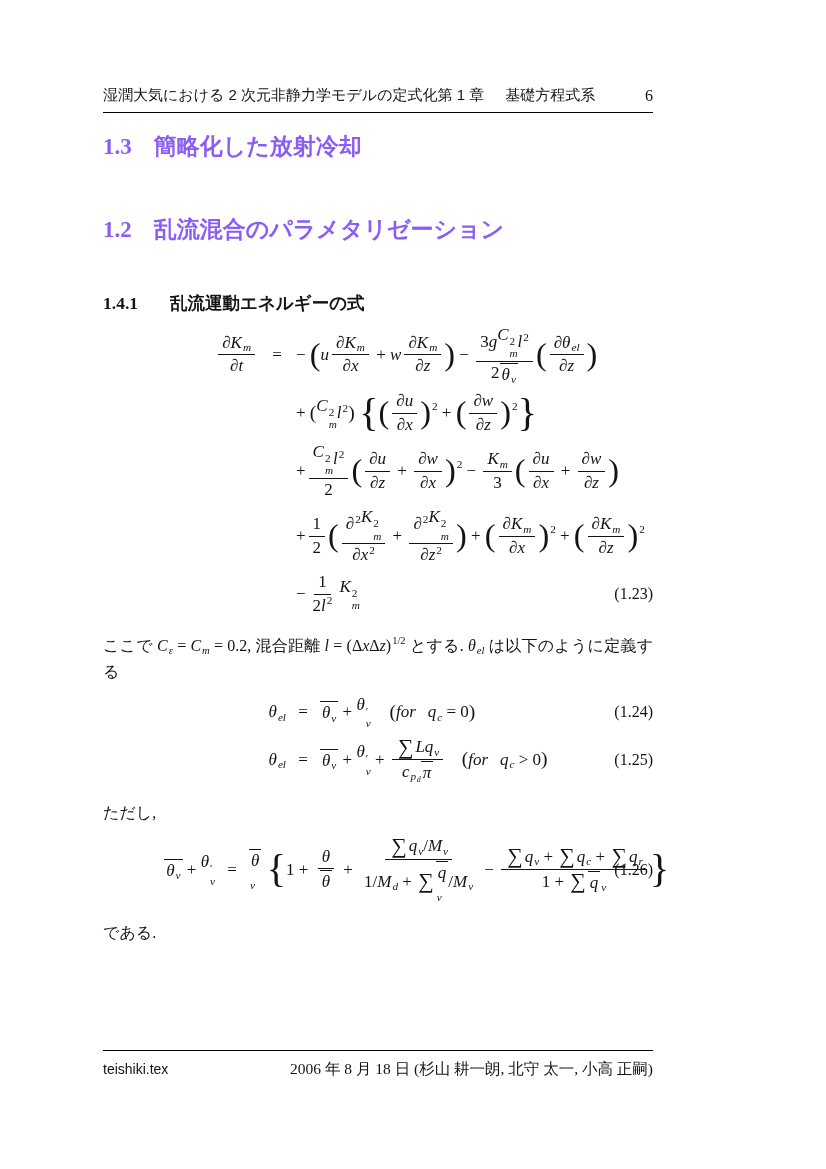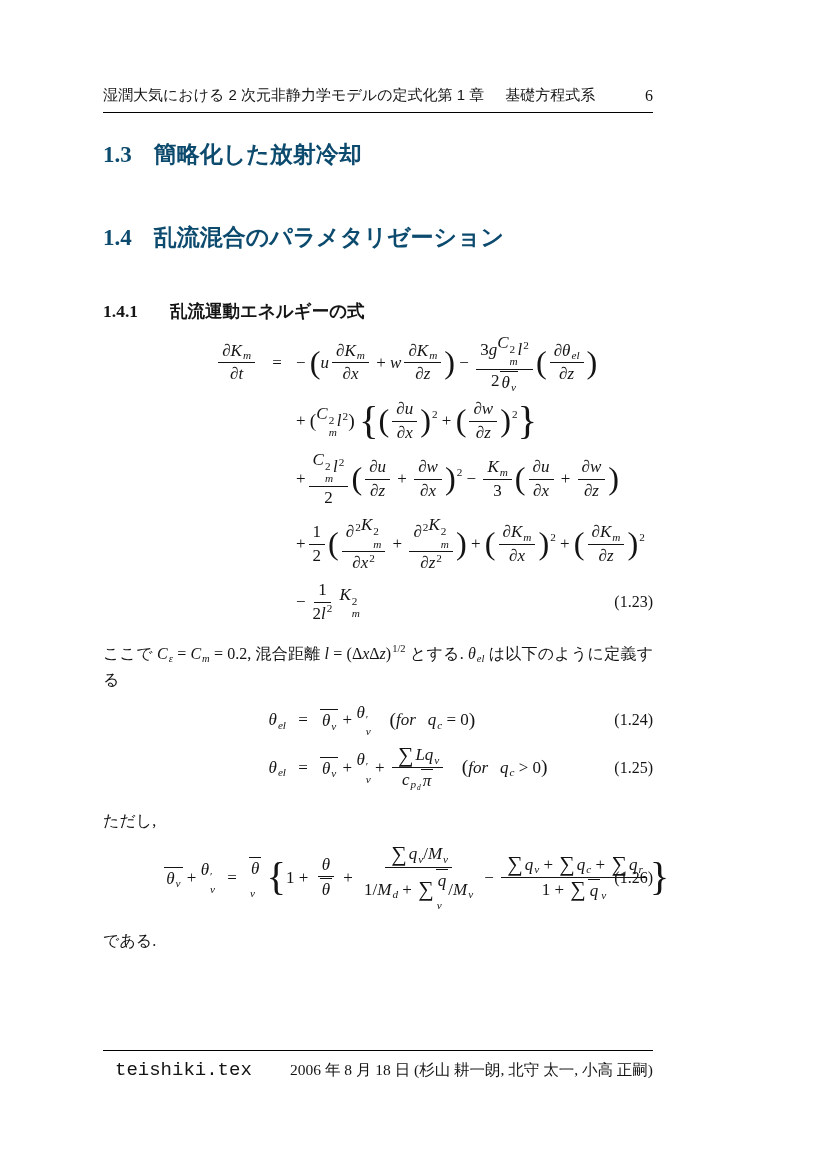--- a/index.html
+++ b/index.html
@@ -8,21 +8,21 @@
     font-family:"Liberation Serif","DejaVu Serif",serif;
     box-sizing:border-box;padding:86px 113px 0 103px;overflow:hidden;
   }
   
   .header{display:flex;justify-content:space-between;align-items:flex-end;
     border-bottom:1px solid #000;padding-bottom:7px;
     font-family:"Liberation Sans","DejaVu Sans",sans-serif;font-size:15px;}
   .hgap{margin-left:1.4em;}
   .pagenum{font-family:"Liberation Serif","DejaVu Serif",serif;font-size:16px;}
   
-  .sec{font-size:23px;font-weight:bold;margin:26px 0 0;display:flex;align-items:baseline;gap:22px;color:#0c4a6e;}
+  .sec{font-size:23px;font-weight:bold;margin:18px 0 0;display:flex;align-items:baseline;gap:22px;color:#8b5cf6;}
   .sec14{margin-top:52px;}
   .secnum{font-family:"Liberation Serif","DejaVu Serif",serif;}
   .sectitle{font-family:"Liberation Sans","DejaVu Sans",sans-serif;}
   .subsec{font-size:17.5px;font-weight:bold;margin:46px 0 0;display:flex;align-items:baseline;gap:32px;}
   
   .para{font-size:16px;line-height:1.62;margin:26px 0 0;text-align:justify;}
   .para.tight{margin-top:17px;}
   .para .mt{white-space:pre-wrap;}
   
   .eqblock{margin-top:10px;font-size:17px;}
@@ -47,42 +47,42 @@
   .mstk{display:inline-flex;flex-direction:column;align-items:flex-start;font-size:66%;
         line-height:1.1;vertical-align:-0.45em;margin-left:1px;}
   .mup{font-size:66%;position:relative;top:-0.65em;margin-left:1px;}
   .msum{font-size:1.28em;line-height:1;margin:0 2px;}
   .mgap{display:inline-block;}
   .mdel{line-height:0.85;vertical-align:middle;}
   .z1{font-size:1.15em;} .z2{font-size:1.9em;} .z3{font-size:2.4em;}
   
   .footer{position:absolute;left:103px;right:113px;top:1050px;border-top:1px solid #000;
     padding-top:8px;display:flex;justify-content:space-between;align-items:baseline;font-size:15.5px;}
-  .mono{font-family:Liberation Mono, monospace;font-size:19px;margin-left:12px;}
+  .mono{font-family:Liberation Sans, sans-serif;font-size:14px;}
 </style>
 </head>
 <body>
 
 <div class="page">
 
   <div class="header">
     <div>
       <span>湿潤大気における 2 次元非静力学モデルの定式化</span><span>第 1 章</span><span class="hgap">基礎方程式系</span>
     </div>
     <span class="pagenum">6</span>
   </div>
 
   <h2 class="sec">
     <span class="secnum">1.3</span>
     <span class="sectitle">簡略化した放射冷却</span>
   </h2>
 
 
   <h2 class="sec sec14">
-    <span class="secnum">1.4</span>
+    <span class="secnum">1.2</span>
     <span class="sectitle">乱流混合のパラメタリゼーション</span>
   </h2>
 
   <h3 class="subsec">
     <span class="secnum">1.4.1</span>
     <span class="sectitle">乱流運動エネルギーの式</span>
   </h3>
 
 
   <div class="eqblock">

